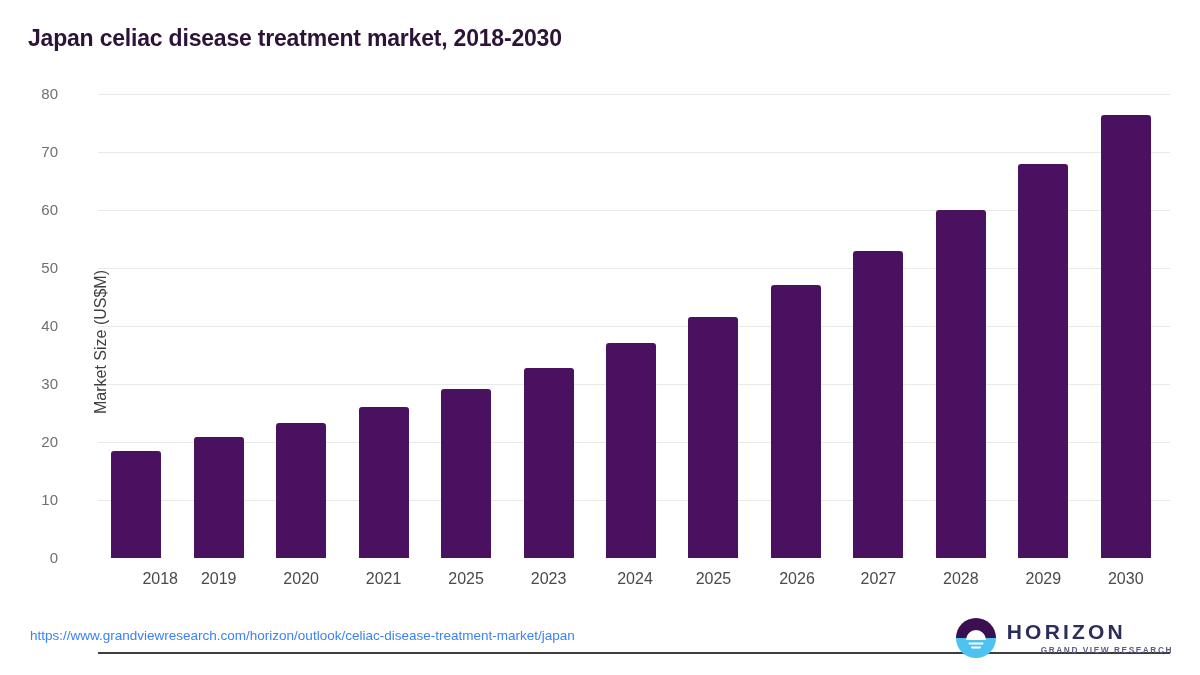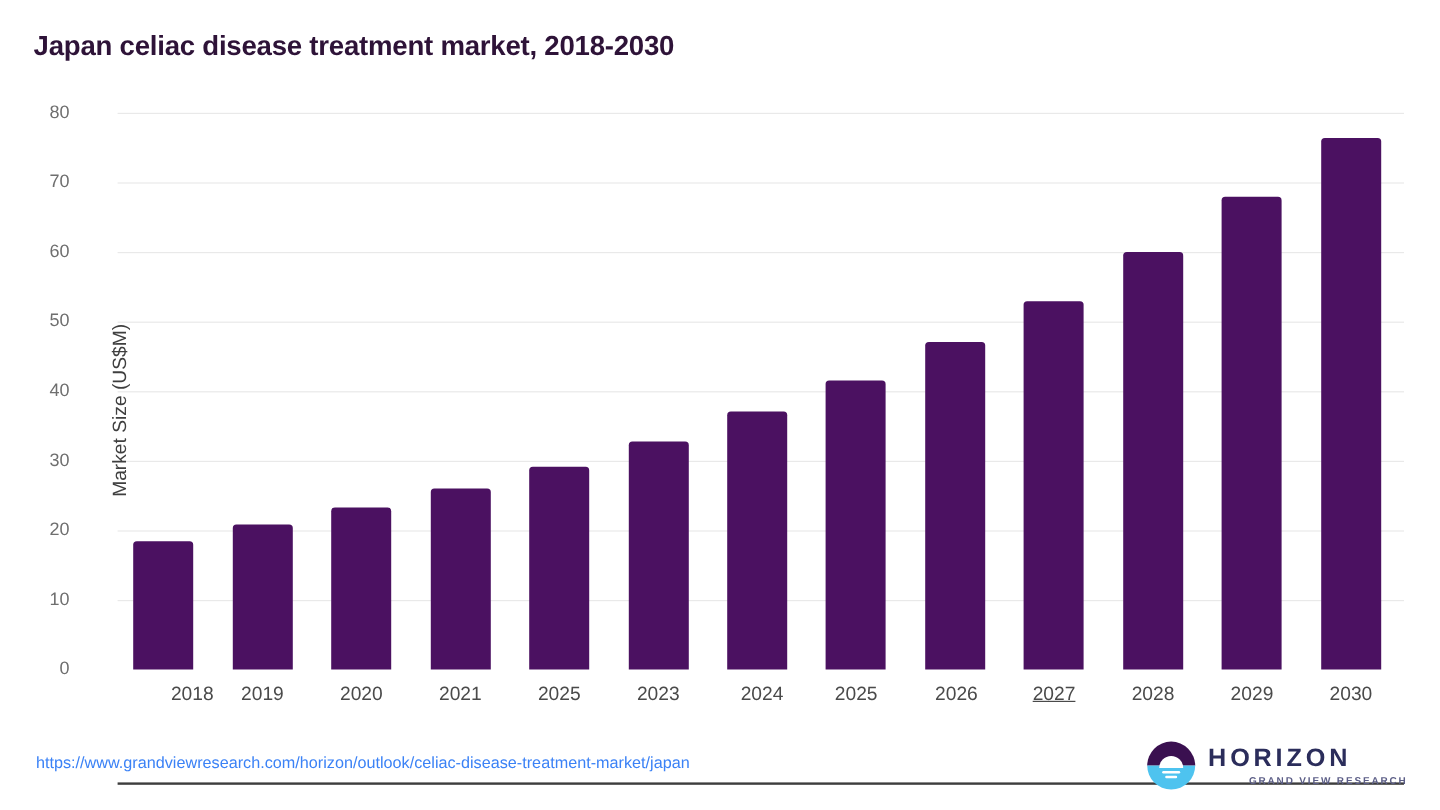--- a/index.html
+++ b/index.html
@@ -228,21 +228,21 @@
       <div class="ytick" style="top: 0px;">80</div>
       <div class="xtick" style="left: 13.2308px; margin-left: 24px;">2018</div>
       <div class="xtick" style="left: 95.6923px;">2019</div>
       <div class="xtick" style="left: 178.154px;">2020</div>
       <div class="xtick" style="left: 260.615px;">2021</div>
       <div class="xtick" style="left: 343.077px;">2025</div>
       <div class="xtick" style="left: 425.538px;">2023</div>
       <div class="xtick" style="left: 512px;">2024</div>
       <div class="xtick" style="left: 590.462px;">2025</div>
       <div class="xtick" style="left: 674px;">2026</div>
-      <div class="xtick" style="left: 755.385px; text-decoration: underline;">2027</div>
+      <div class="xtick" style="left: 755.385px;">2027</div>
       <div class="xtick" style="left: 837.846px;">2028</div>
       <div class="xtick" style="left: 920.308px;">2029</div>
       <div class="xtick" style="left: 1002.77px;">2030</div>
     </div>
 
   <div class="source-url">https://www.grandviewresearch.com/horizon/outlook/celiac-disease-treatment-market/japan</div>
 
   <div class="logo">
     <span class="logo-mark">
       <svg viewBox="0 0 42 42" width="42" height="42" aria-hidden="true">

